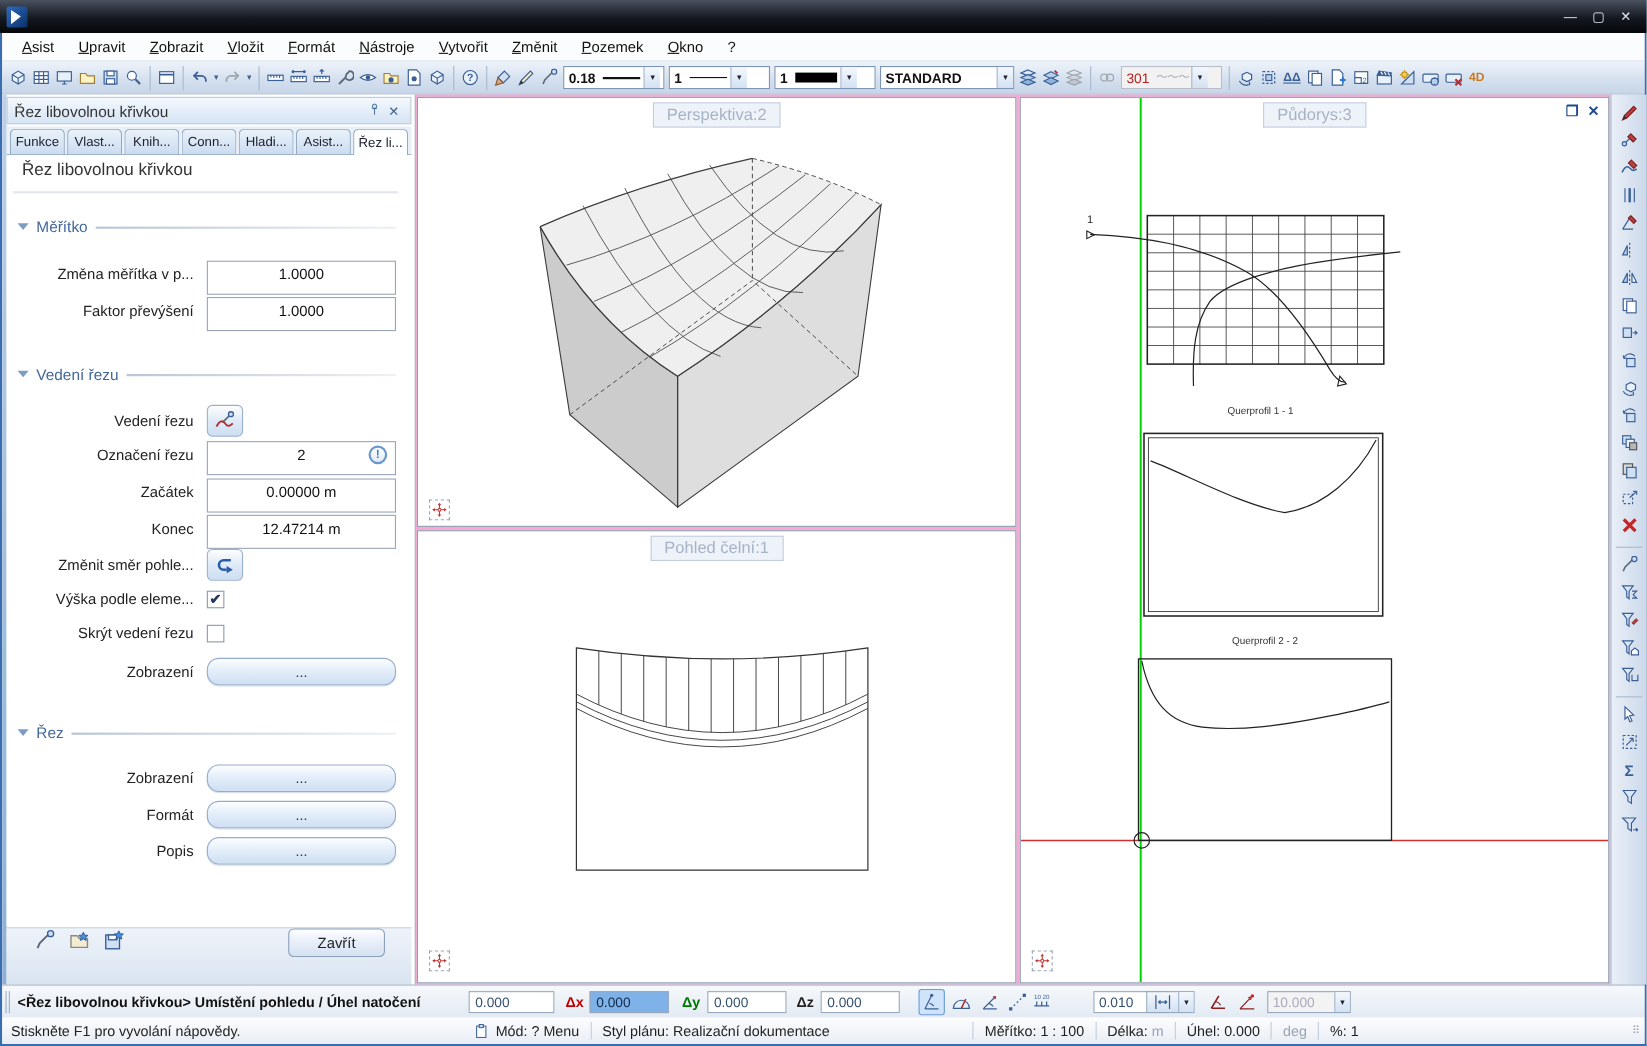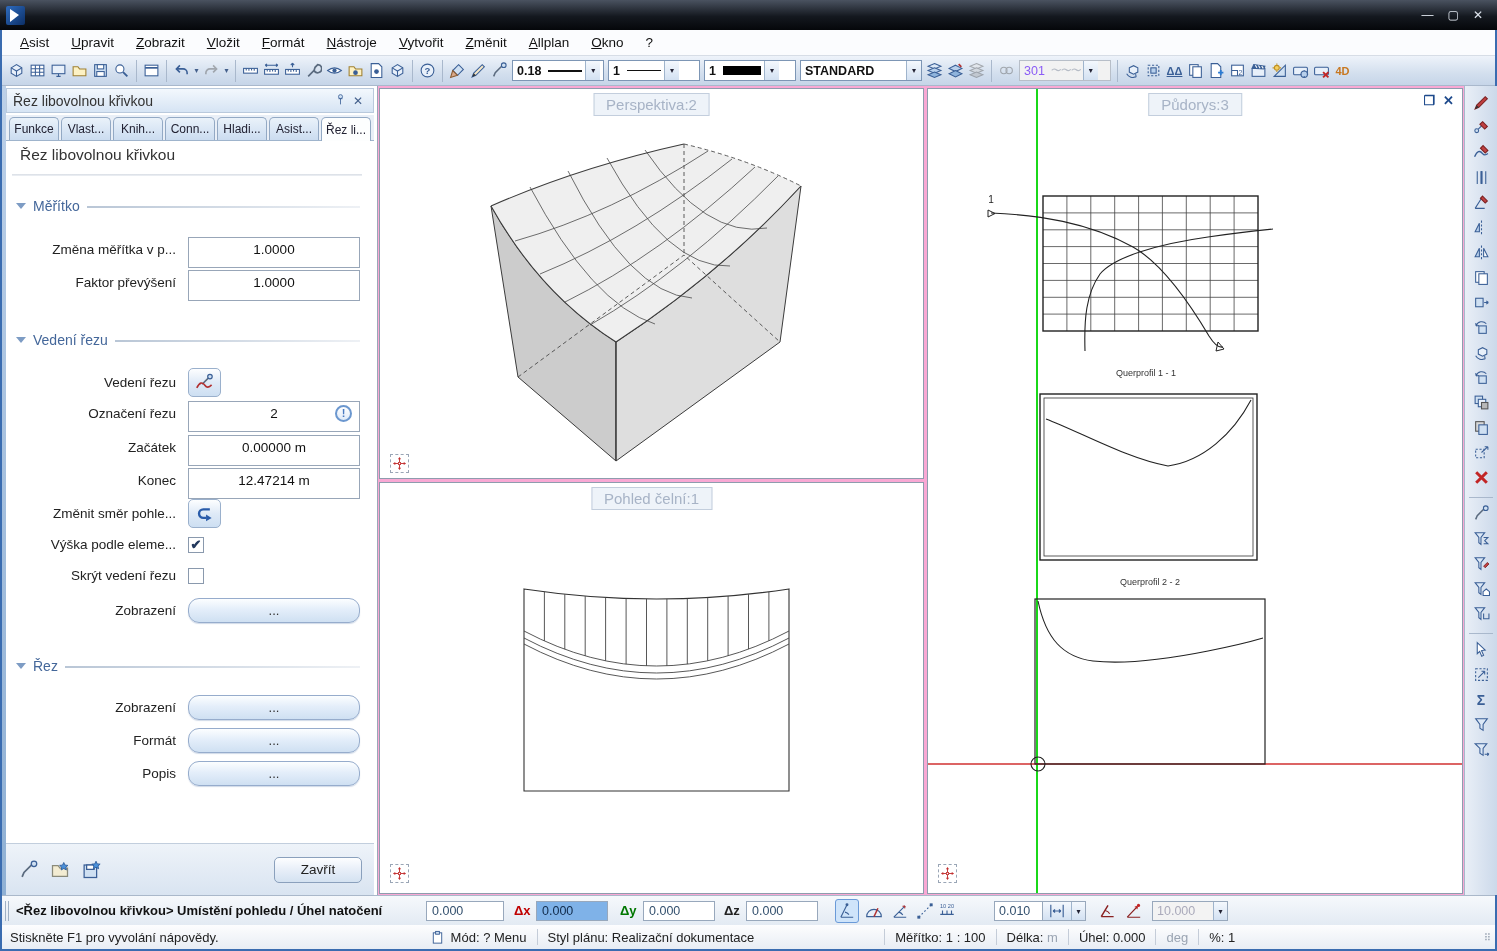--- a/index.html
+++ b/index.html
@@ -38,21 +38,21 @@
   .ic svg { width:17px; height:17px; }
   .ic.dis { opacity:.45; filter:grayscale(1); }
   .caret { font-size:8px; color:#44608c; width:9px; text-align:center; flex:0 0 auto;}
   .combo { display:flex; align-items:center; background:#fff; border:1px solid #7d96b5;
     height:21px; margin:15px 2px; flex:0 0 auto; }
   .combo .val { padding:0 4px; font-size:12.5px; font-weight:bold; color:#111; white-space:nowrap; }
   .combo .arrow { width:15px; align-self:stretch; border-left:1px solid #9fb4cc;
     background:linear-gradient(#f4f8fd,#d3e1f2); display:flex; align-items:center; justify-content:center;
     font-size:8px; color:#223; }
   .combo.dis { background:#f2f2f2; border-color:#b7bec8; }
-  .combo.dis .val { color:#8b5cf6; font-weight:normal; }
+  .combo.dis .val { color:#b91c1c; font-weight:normal; }
   .penline { width:34px; border-top:2px solid #111; margin:0 3px; }
   .thinline { width:34px; border-top:1px solid #111; margin:0 3px; }
   .swatch { width:38px; height:9px; background:#000; margin:0 3px; }
   .zigzag { color:#b6bcc6; font-size:11px; letter-spacing:-1px; margin:0 2px;}
   .tlabel { font-size:11px; font-weight:bold; color:#3a5f96; }
 
   
   #palette { left:0; top:86px; width:376px; height:809px; background:#fff; border-right:1px solid #9aa6b8; }
   #pal-dock { left:0; top:0; width:4px; height:809px; background:linear-gradient(#bcd0e8,#8fb0d4); }
   #pal-header { left:4px; top:2px; width:368px; height:25px;
@@ -84,21 +84,21 @@
   .picbtn { left:186px; width:33px; height:29px; border:1px solid #9ab0cc; border-radius:5px;
     background:linear-gradient(#fdfeff,#dfeaf7 50%,#cddff2); display:flex; align-items:center; justify-content:center; }
   .picbtn svg { width:19px; height:19px; }
   .pcheck { left:186px; width:16px; height:16px; border:1px solid #8a99ad; background:#fff;
     font-size:13px; line-height:14px; text-align:center; color:#23395d; font-weight:bold; }
   .info-badge { position:absolute; right:7px; top:3px; width:17px; height:17px; border-radius:50%;
     border:2px solid #6b97cf; color:#4a7ac0; font-weight:bold; font-size:11px; line-height:13px;
     text-align:center; background:linear-gradient(#ffffff,#dfeaf8); }
   #pal-bottom { left:4px; top:757px; width:368px; height:52px;
     background:linear-gradient(#eef3f9,#d9e4f1); border-top:1px solid #c2cedd;
-    display:flex; align-items:center; gap:10px; padding:0 12px; }
+    display:flex; align-items:flex-start; gap:10px; padding:0 24px; }
   #pal-bottom .ic svg { width:20px; height:20px; }
   #close-btn { margin-left:auto; width:88px; height:26px; border:1px solid #8aa0bc; border-radius:5px;
     background:linear-gradient(#fdfeff,#e7eef8 50%,#d4e2f1); font-size:13.5px; color:#222;
     display:flex; align-items:center; justify-content:center; }
 
   
   #vps { left:376px; top:86px; width:1086px; height:809px; background:#f9a8d4; }
   .vp { position:absolute; background:#fff; border:1px solid #8e9cae; }
   #vp1 { left:1px; top:2px; width:545px; height:391px; }
   #vp2 { left:1px; top:396px; width:545px; height:412px; }
@@ -461,21 +461,21 @@
 
   <div id="menubar" class="abs">
     <span class="menu-item">Asist</span>
     <span class="menu-item">Upravit</span>
     <span class="menu-item">Zobrazit</span>
     <span class="menu-item">Vložit</span>
     <span class="menu-item">Formát</span>
     <span class="menu-item">Nástroje</span>
     <span class="menu-item">Vytvořit</span>
     <span class="menu-item">Změnit</span>
-    <span class="menu-item">Allplan</span>
+    <span class="menu-item">Pozemek</span>
     <span class="menu-item">Okno</span>
     <span class="menu-item">?</span>
   </div>
 
   <div id="toolbar" class="abs">
     <span class="ic">
         <svg>
           <use href="#i-cube"></use>
         </svg>
       </span>

